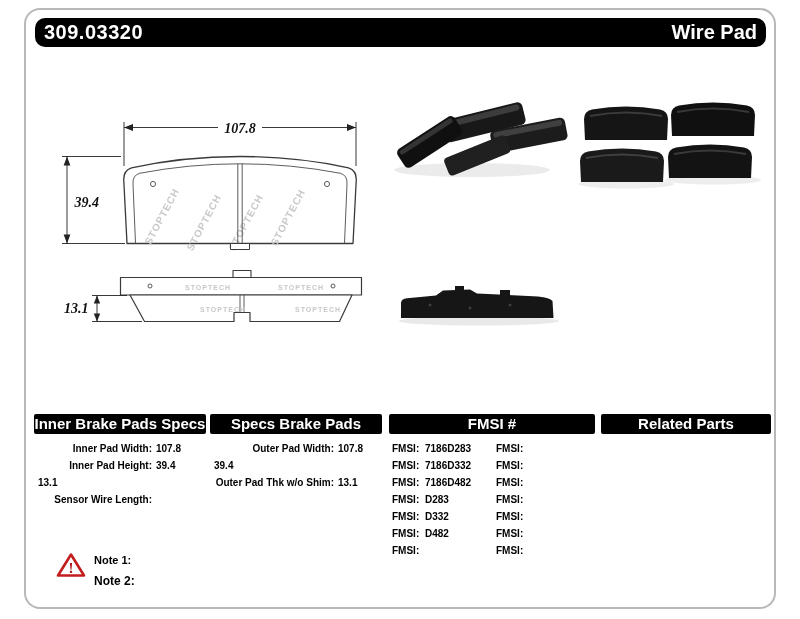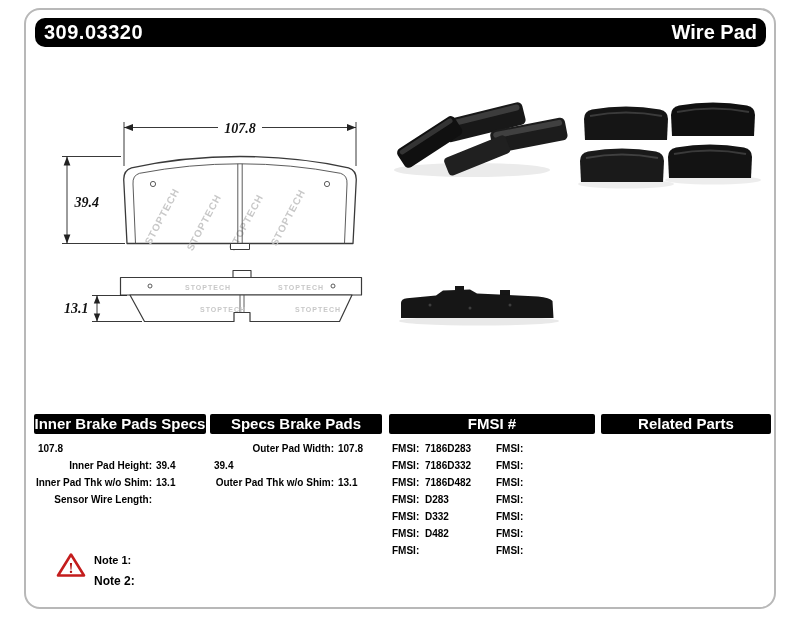--- a/index.html
+++ b/index.html
@@ -155,28 +155,28 @@
     <circle cx="510" cy="305" r="1.5" fill="#3e3e3e"></circle>
   </g>
 </svg>
 
 <div class="spec-tables">
 
   <div class="spec-col col-inner">
     <div class="col-header">Inner Brake Pads Specs</div>
     <div class="col-body">
       <div class="spec-row">
+        <span class="lbl">Inner Pad Width:</span>
         <span class="val">107.8</span>
       </div>
       <div class="spec-row">
         <span class="lbl">Inner Pad Height:</span>
         <span class="val">39.4</span>
       </div>
       <div class="spec-row">
-        <span class="lbl">Inner Pad Thk w/o Shim:</span>
         <span class="val">13.1</span>
       </div>
       <div class="spec-row">
         <span class="lbl">Sensor Wire Length:</span>
         <span class="val"></span>
       </div>
     </div>
   </div>
 
   <div class="spec-col col-outer">

